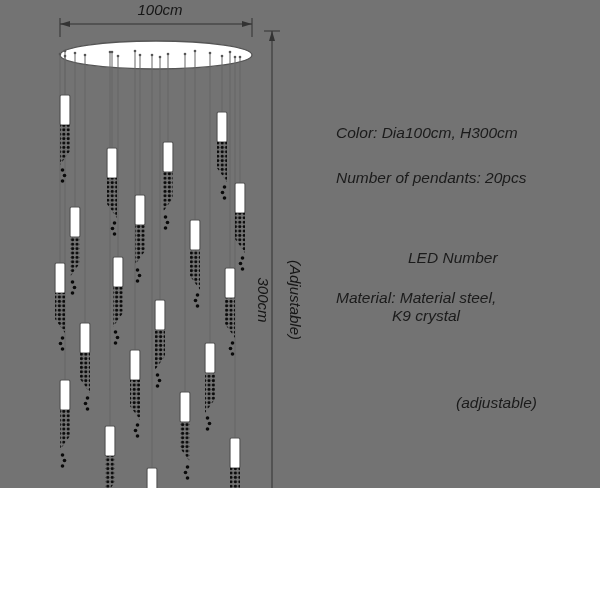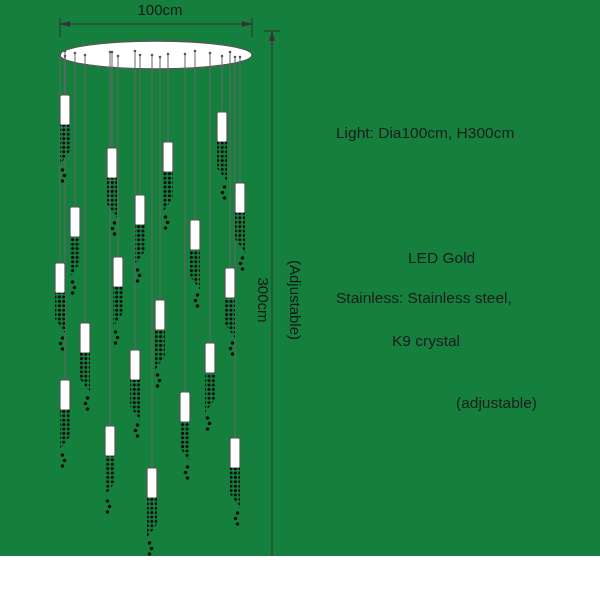--- a/index.html
+++ b/index.html
@@ -1,22 +1,23 @@
 <!DOCTYPE html>
 <html><head>
 <meta charset="utf-8">
 <style>
   html, body { margin: 0; padding: 0; background: #ffffff; }
   .canvas {
     position: relative;
     width: 600px;
-    height: 556px;
-    background: #15803d;
+    height: 488px;
+    background: #737373;
     font-family: "Liberation Sans", sans-serif;
     overflow: hidden;
+    font-style: italic;
   }
   .specs { position: absolute; inset: 0; }
   .spec {
     position: absolute;
     left: 336px;
     margin: 0;
     font-size: 15.5px;
     color: #1b1b1b;
     white-space: nowrap;
   }
@@ -239,20 +240,21 @@
       <line x1="264" y1="581" x2="280" y2="581"></line>
       <line x1="272" y1="31" x2="272" y2="581"></line>
       <polygon points="272,31 269,41 275,41" fill="#333" stroke="none"></polygon>
       <polygon points="272,581 269,571 275,571" fill="#333" stroke="none"></polygon>
     </g>
     <text transform="translate(258 300) rotate(90)" text-anchor="middle">300cm</text>
     <text transform="translate(290 300) rotate(90)" text-anchor="middle">(Adjustable)</text>
   </svg>
 
   <div class="specs">
-    <p class="spec" style="top:124px">Light: Dia100cm, H300cm</p>
-    <p class="spec" style="top:249px;left:408px">LED Gold</p>
-    <p class="spec" style="top:289px">Stainless: Stainless steel,</p>
-    <p class="spec" style="top:332px;left:392px">K9 crystal</p>
+    <p class="spec" style="top:124px">Color: Dia100cm, H300cm</p>
+    <p class="spec" style="top:169px">Number of pendants: 20pcs</p>
+    <p class="spec" style="top:249px;left:408px">LED Number</p>
+    <p class="spec" style="top:289px">Material: Material steel,</p>
+    <p class="spec" style="top:307px;left:392px">K9 crystal</p>
     <p class="spec" style="top:394px;left:456px">(adjustable)</p>
   </div>
 
 </div>
 
 </body></html>

